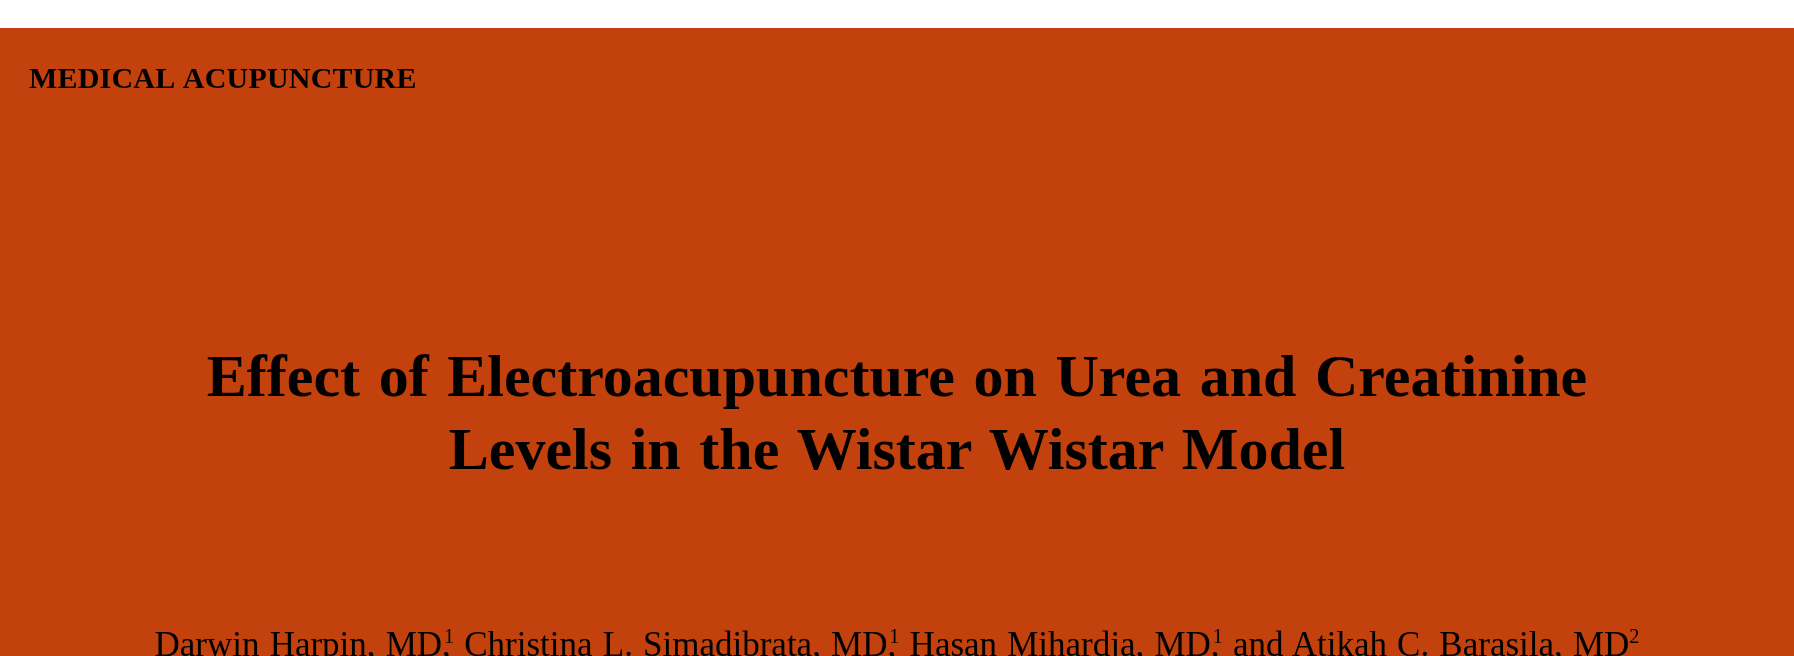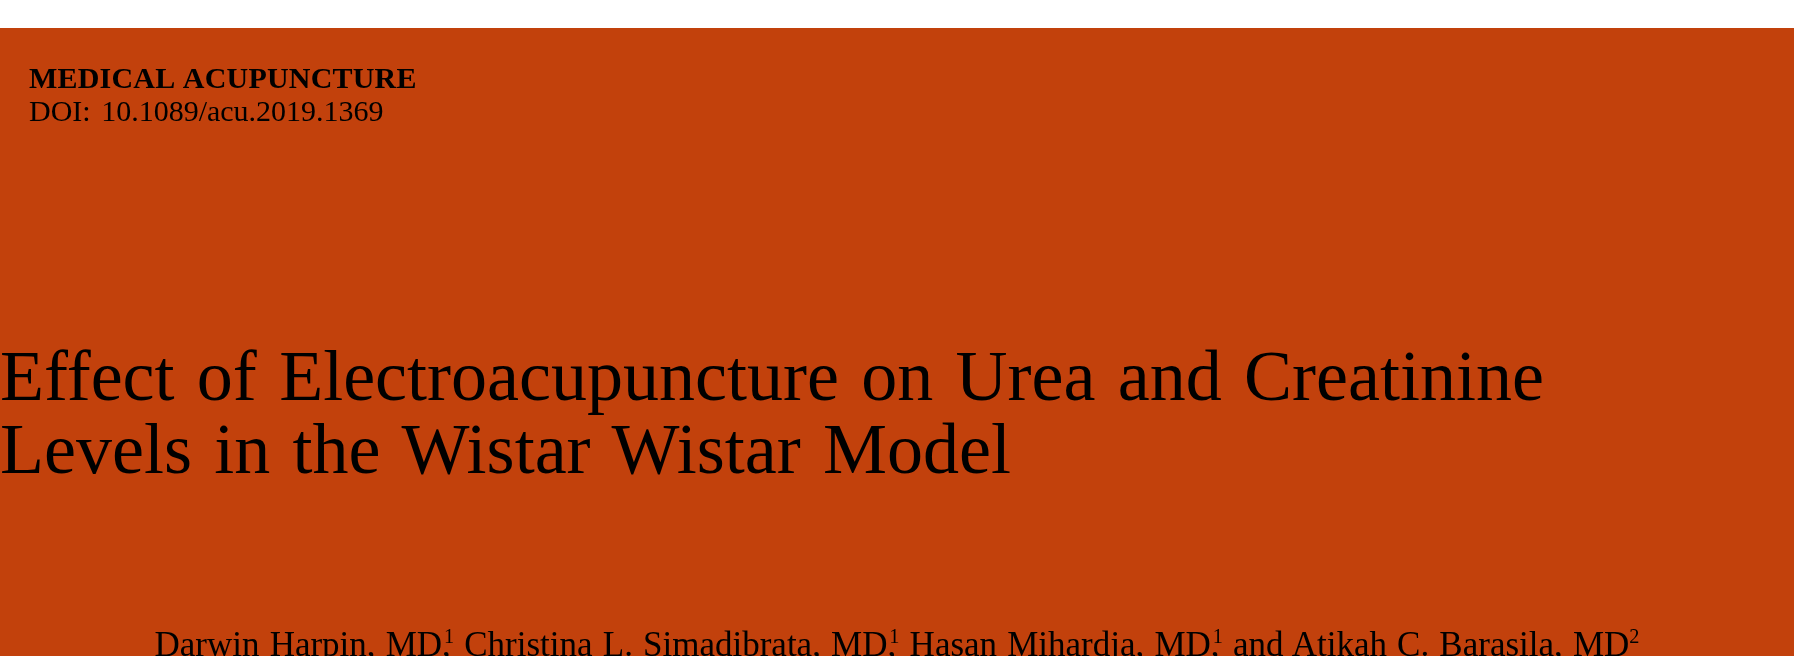--- a/index.html
+++ b/index.html
@@ -31,23 +31,23 @@
     font-weight: bold;
     letter-spacing: 0.2px;
   }
   
   .article-title {
     position: absolute;
     top: 312px;
     left: 0;
     width: 100%;
     margin: 0;
-    text-align: left;
-    font-weight: normal;
-    font-size: 72px;
+    text-align: center;
+    font-weight: bold;
+    font-size: 60px;
     line-height: 73px;
     word-spacing: 0.06em;
   }
   .article-title .title-line {
     display: block;
     white-space: nowrap;
   }
   
   .byline {
     position: absolute;
@@ -72,21 +72,20 @@
     margin-left: -0.34em;
   }
 </style>
 </head>
 <body>
 
 <div class="page">
 
   <div class="masthead">
     <div class="journal-name">MEDICAL ACUPUNCTURE</div>
-    <div class="doi-line">DOI: 10.1089/acu.2019.1369</div>
   </div>
 
   <h1 class="article-title">
     <span class="title-line">Effect of Electroacupuncture on Urea and Creatinine</span>
     <span class="title-line">Levels in the Wistar Wistar Model</span>
   </h1>
 
   <div class="byline">
     <span>Darwin Harpin, MD,</span><sup class="over-comma">1</sup><span> Christina L. Simadibrata, MD,</span><sup class="over-comma">1</sup><span> Hasan Mihardja, MD,</span><sup class="over-comma">1</sup><span> and Atikah C. Barasila, MD</span><sup>2</sup>
   </div>

